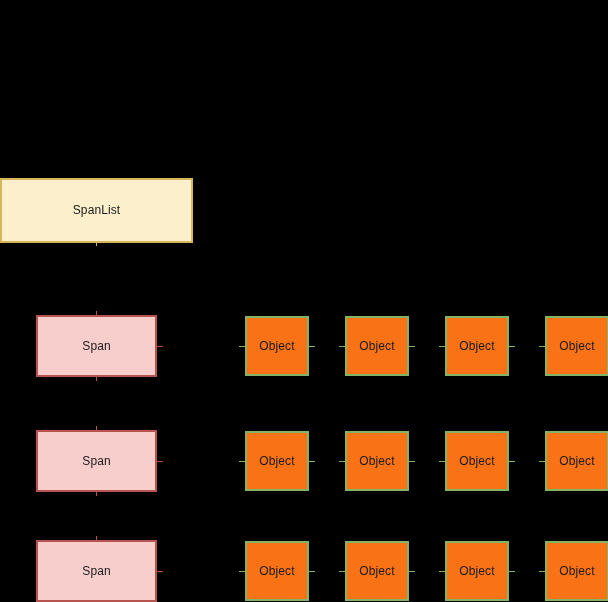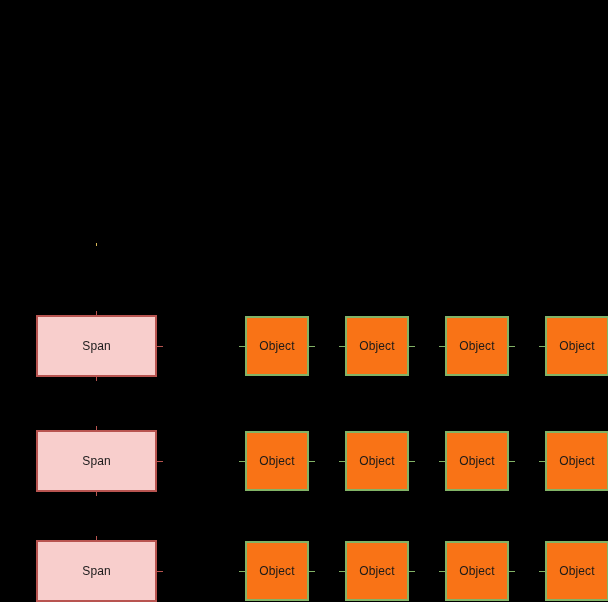--- a/index.html
+++ b/index.html
@@ -59,20 +59,23 @@
   }
   .stub-red    { background: #b85450; }
   .stub-green  { background: #82b366; }
   .stub-yellow { background: #d6b656; }
 </style>
 </head>
 <body>
 
 <div id="canvas">
 
+  <div class="node node-spanlist" style="left:0px; top:178px; width:193px; height:65px;">
+    <span>SpanList</span>
+  </div>
 
   <div class="stub stub-v stub-yellow" style="left:96px; top:243px; height:3px;"></div>
 
   <div class="stub stub-v stub-red" style="left:96px; top:311px; height:4px;"></div>
 
   <div class="node node-span" style="left:36px; top:315px; width:121px; height:62px;">
     <span>Span</span>
   </div>
 
   <div class="stub stub-v stub-red" style="left:96px; top:377px; height:4px;"></div>

